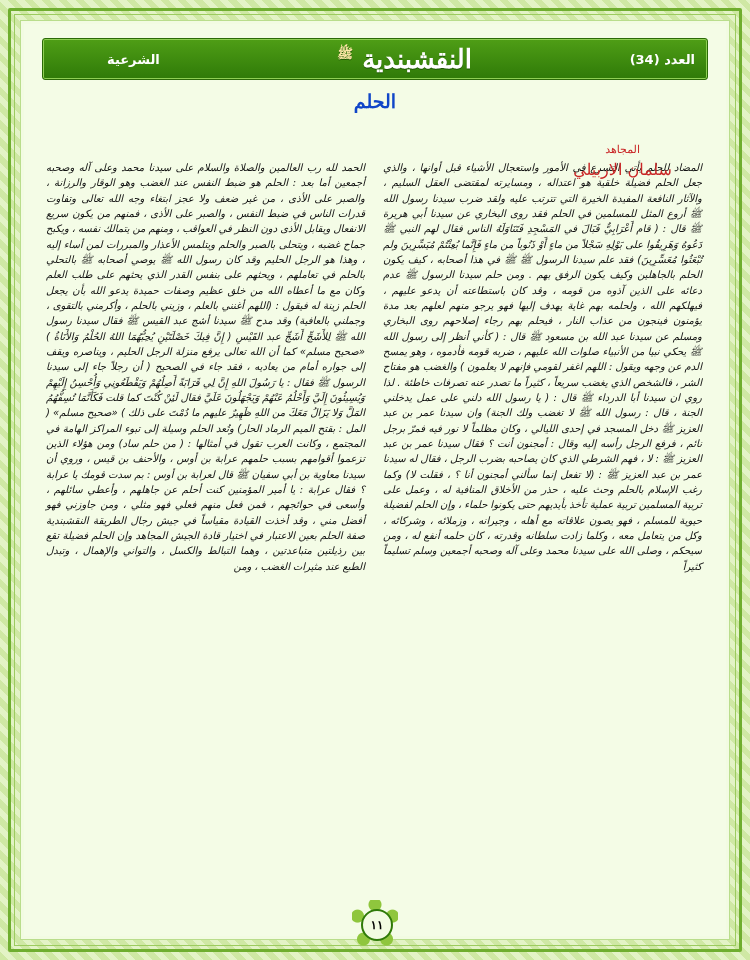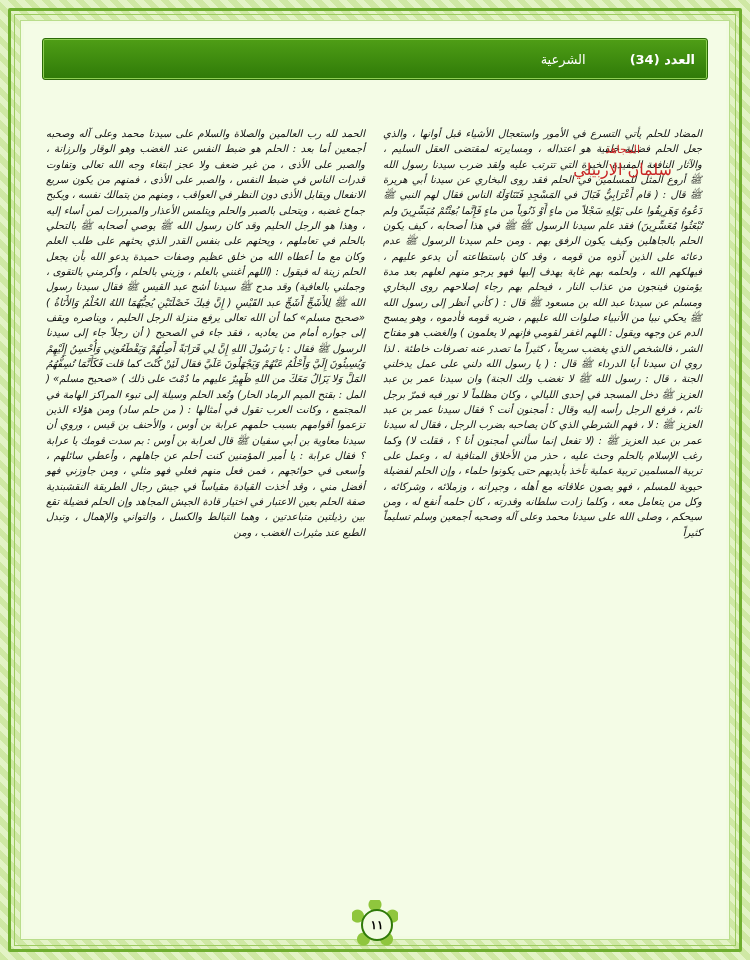--- a/index.html
+++ b/index.html
@@ -67,21 +67,21 @@
     text-shadow:0 1px 0 #1d5404;
     font-family:"DejaVu Serif","Liberation Serif",serif;
     position:relative;
   }
   .masthead .title-main .ornament{
     font-size:13px;
     vertical-align:super;
     color:#ffe9a8;
   }
   .masthead .shariah{
-    color:#fff;font-size:13px;font-weight:normal;
+    color:#fff;font-size:13px;font-weight:bold;
     padding:0 32px;white-space:nowrap;margin-left:32px;
   }
 
   
   .article-title{
     text-align:center;
     color:#1046c8;
     font-size:19px;
     font-weight:bold;
     margin:10px 0 2px 0;
@@ -158,23 +158,28 @@
 
 <div class="page">
   <div class="frame-outer"></div>
   <div class="frame-mid"></div>
   <div class="frame-inner"></div>
 
   <div class="content">
 
     <div class="masthead">
       <div class="issue">العدد (34)</div>
+      <div class="title-main">
+        <span>النقشبندية</span>
+        <span class="ornament">ﷺ</span>
+      </div>
       <div class="shariah">الشرعية</div>
     </div>
 
+    <div class="article-title">الحلم</div>
 
     <div class="byline">
       <span class="l1">المجاهد</span>
       <span class="l2">سلمان الاربيلي</span>
     </div>
 
     <div class="body-wrap">
       <div class="col">
         <p>المضاد للحلم يأتي التسرع في الأمور واستعجال الأشياء قبل أوانها ، والذي جعل الحلم فضيلة خلقية هو اعتداله ، ومسايرته لمقتضى العقل السليم ، والآثار النافعة المفيدة الخيرة التي تترتب عليه ولقد ضرب سيدنا رسول الله ﷺ أروع المثل للمسلمين في الحلم فقد روى البخاري عن سيدنا أبي هريرة ﷺ قال : ( قام أَعْرَابِيٌّ فَبَالَ في المَسْجِدِ فَتَنَاوَلَهُ الناس فقال لهم النبي ﷺ دَعُوهُ وَهَرِيقُوا على بَوْلِهِ سَجْلاً من ماءٍ أَوْ ذَنُوباً من ماءٍ فَإِنَّما بُعِثْتُمْ مُيَسِّرِينَ ولم تُبْعَثُوا مُعَسِّرِينَ) فقد علم سيدنا الرسول ﷺ ﷺ في هذا أصحابه ، كيف يكون الحلم بالجاهلين وكيف يكون الرفق بهم . ومن حلم سيدنا الرسول ﷺ عدم دعائه على الذين آذوه من قومه ، وقد كان باستطاعته أن يدعو عليهم ، فيهلكهم الله ، ولحلمه بهم غاية يهدف إليها فهو يرجو منهم لعلهم بعد مدة يؤمنون فينجون من عذاب النار ، فيحلم بهم رجاء إصلاحهم روى البخاري ومسلم عن سيدنا عبد الله بن مسعود ﷺ قال : ( كأني أنظر إلى رسول الله ﷺ يحكي نبيا من الأنبياء صلوات الله عليهم ، ضربه قومه فأدموه ، وهو يمسح الدم عن وجهه ويقول : اللهم اغفر لقومي فإنهم لا يعلمون ) والغضب هو مفتاح الشر ، فالشخص الذي يغضب سريعاً ، كثيراً ما تصدر عنه تصرفات خاطئة . لذا روي ان سيدنا أبا الدرداء ﷺ قال : ( يا رسول الله دلني على عمل يدخلني الجنة ، قال : رسول الله ﷺ لا تغضب ولك الجنة) وان سيدنا عمر بن عبد العزيز ﷺ دخل المسجد في إحدى الليالي ، وكان مظلماً لا نور فيه فمرّ برجل نائم ، فرفع الرجل رأسه إليه وقال : أمجنون أنت ؟ فقال سيدنا عمر بن عبد العزيز ﷺ : لا ، فهم الشرطي الذي كان يصاحبه بضرب الرجل ، فقال له سيدنا عمر بن عبد العزيز ﷺ : (لا تفعل إنما سألني أمجنون أنا ؟ ، فقلت لا) وكما رغب الإسلام بالحلم وحث عليه ، حذر من الأخلاق المنافية له ، وعمل على تربية المسلمين تربية عملية تأخذ بأيديهم حتى يكونوا حلماء ، وإن الحلم لفضيلة حيوية للمسلم ، فهو يصون علاقاته مع أهله ، وجيرانه ، وزملائه ، وشركائه ، وكل من يتعامل معه ، وكلما زادت سلطانه وقدرته ، كان حلمه أنفع له ، ومن سيحكم ، وصلى الله على سيدنا محمد وعلى آله وصحبه أجمعين وسلم تسليماً كثيراً</p>
       </div>

